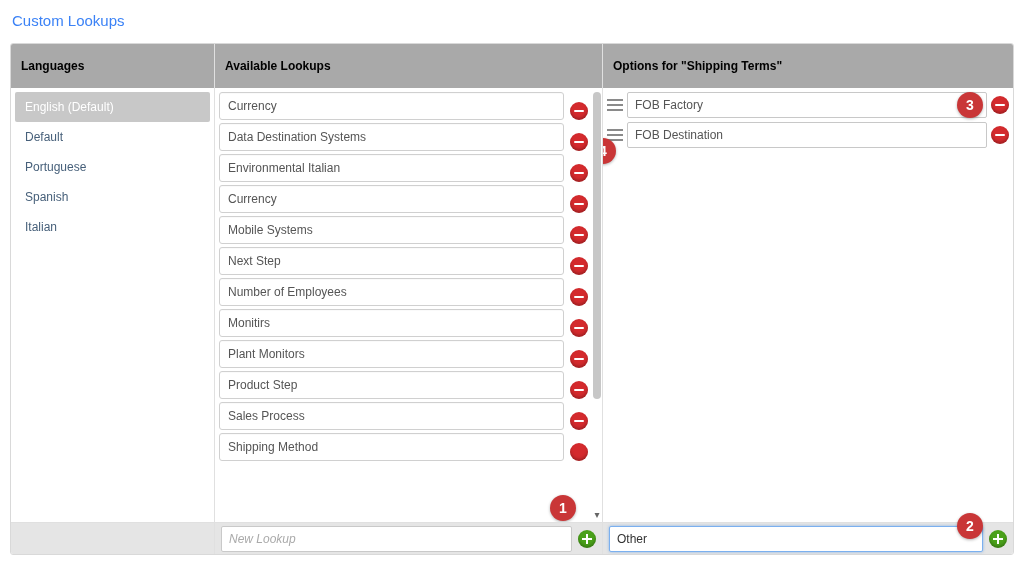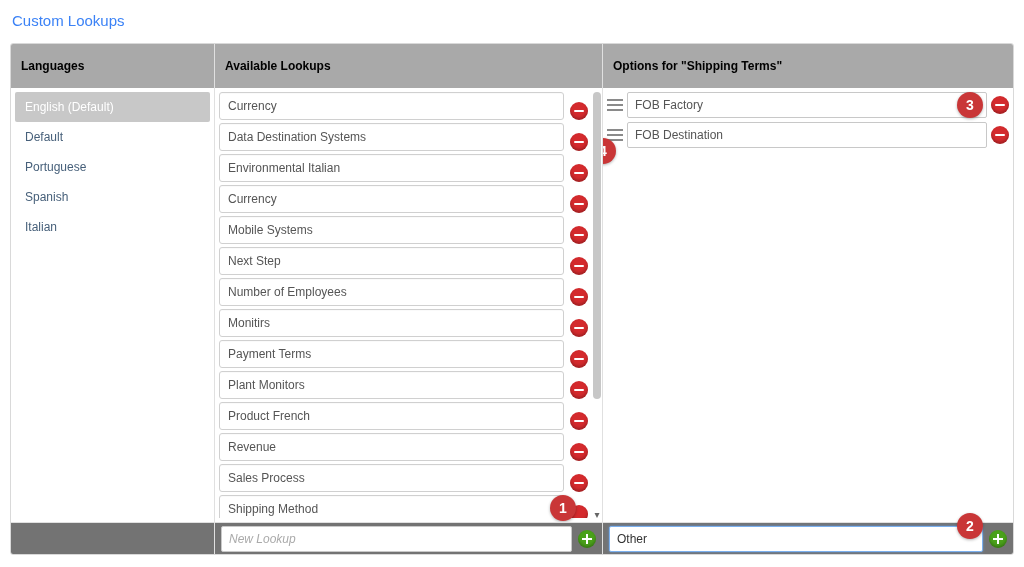--- a/index.html
+++ b/index.html
@@ -124,21 +124,21 @@
     padding: 5px 7px;
     font-size: 12px;
     color: #555;
     background:#fff;
   }
   
   .footer-row {
     display: flex;
     border-top: 1px solid #e0e0e0;
     height: 32px;
-    background: #737373;
+    background: #e5e5e5;
   }
   .footer-cell {
     display: flex;
     align-items: center;
     padding: 4px 6px;
     gap: 6px;
   }
   .footer-cell.lang { width: 204px; border-right: 1px solid #e0e0e0; }
   .footer-cell.lookups { flex: 1 1 0; border-right: 1px solid #e0e0e0; }
   .footer-cell.options { width: 410px; }
@@ -247,39 +247,27 @@
                 <div class="bar"></div>
               </div>
             </div>
             <div class="lookup-row">
               <div class="box">Monitirs</div>
               <div class="del-btn">
                 <div class="bar"></div>
               </div>
             </div>
             <div class="lookup-row">
-              <div class="box">Payment Terms</div>
-              <div class="del-btn">
-                <div class="bar"></div>
-              </div>
-            </div>
-            <div class="lookup-row">
               <div class="box">Plant Monitors</div>
               <div class="del-btn">
                 <div class="bar"></div>
               </div>
             </div>
             <div class="lookup-row">
-              <div class="box">Product French</div>
-              <div class="del-btn">
-                <div class="bar"></div>
-              </div>
-            </div>
-            <div class="lookup-row">
-              <div class="box">Revenue</div>
+              <div class="box">Product Step</div>
               <div class="del-btn">
                 <div class="bar"></div>
               </div>
             </div>
             <div class="lookup-row">
               <div class="box">Sales Process</div>
               <div class="del-btn">
                 <div class="bar"></div>
               </div>
             </div>

